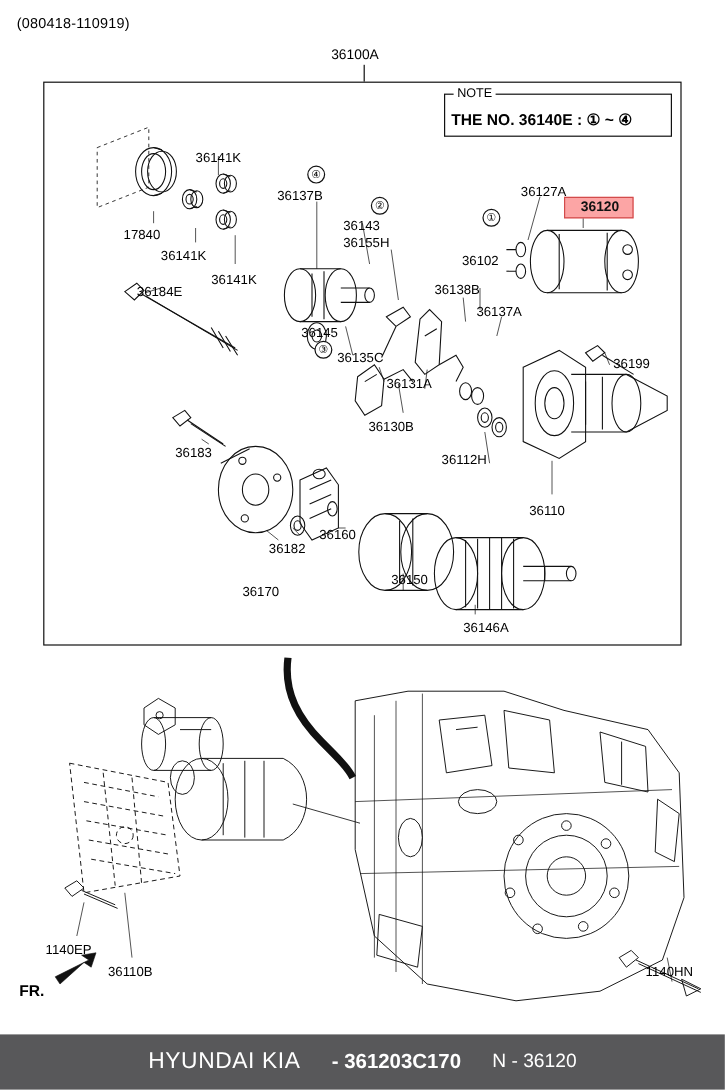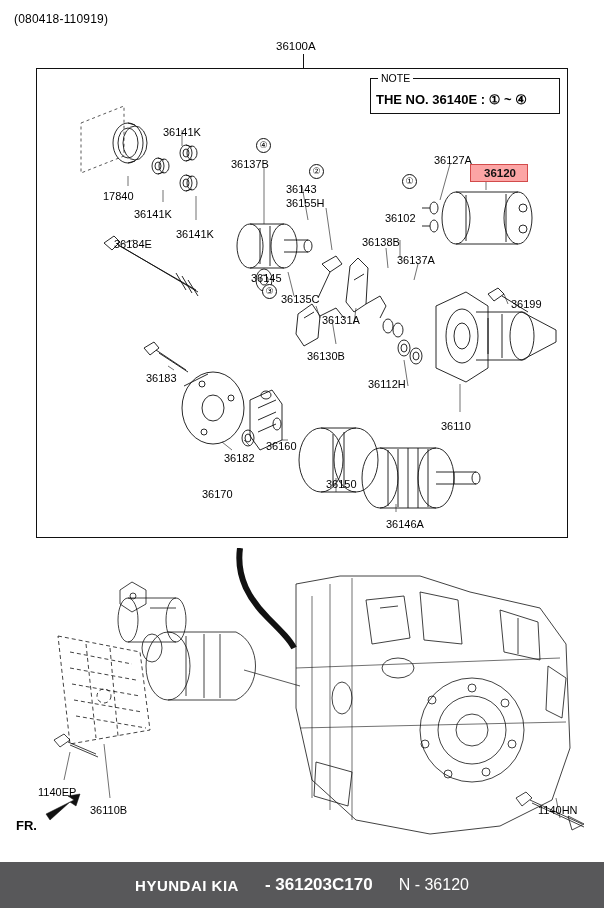--- a/index.html
+++ b/index.html
@@ -74,21 +74,21 @@
   
   .footer{
     position:absolute;left:0;top:862px;width:604px;height:46px;
     background:#58585a;
   }
   .footer-inner{
     position:absolute;left:0;top:0;width:604px;height:46px;
     display:flex;align-items:center;justify-content:center;gap:26px;
     color:#fff;
   }
-  .footer .brand{font-size:15px;font-weight:bold;letter-spacing:.5px;}
+  .footer .brand{font-size:19px;font-weight:normal;letter-spacing:.5px;}
   .footer .pn{font-size:17px;font-weight:bold;}
   .footer .alt{font-size:16px;}
 
   svg{display:block;}
 </style>
 </head>
 <body>
 
 <div class="sheet">
 

